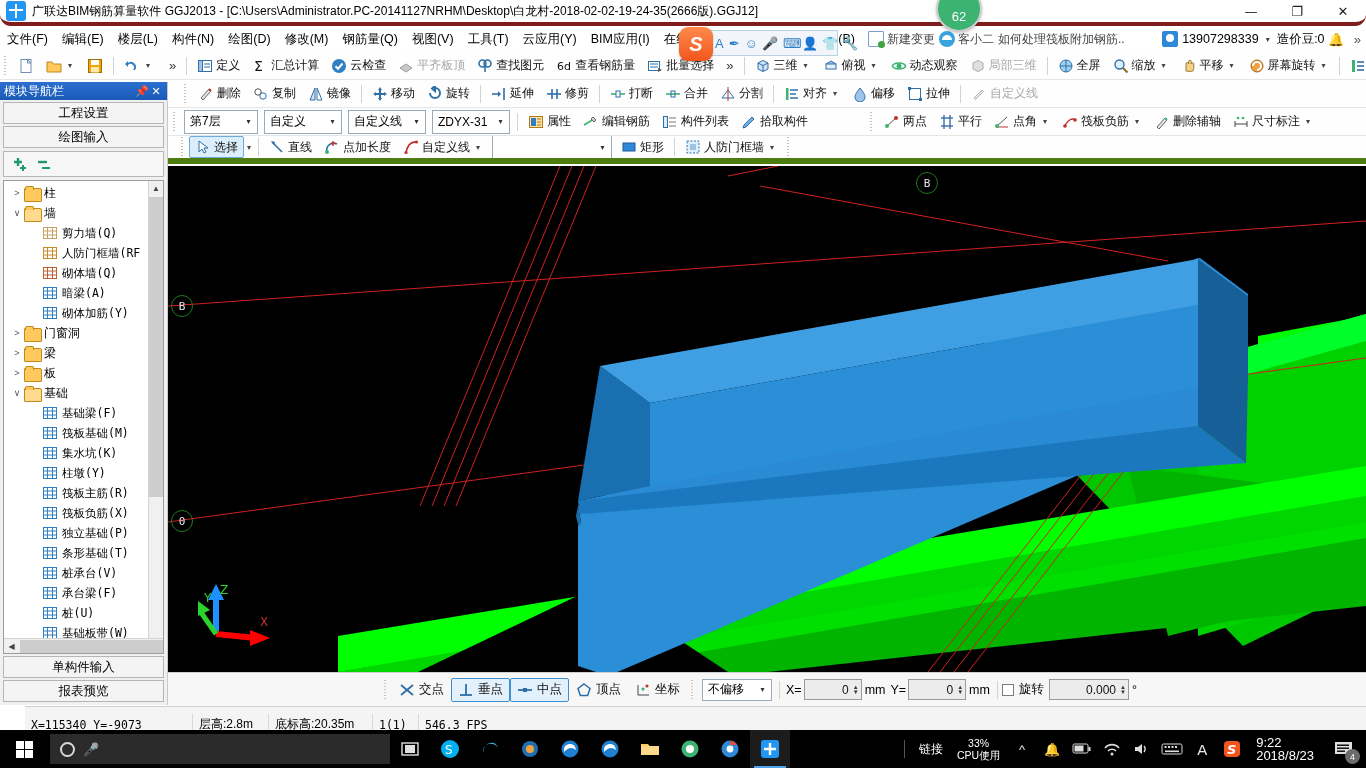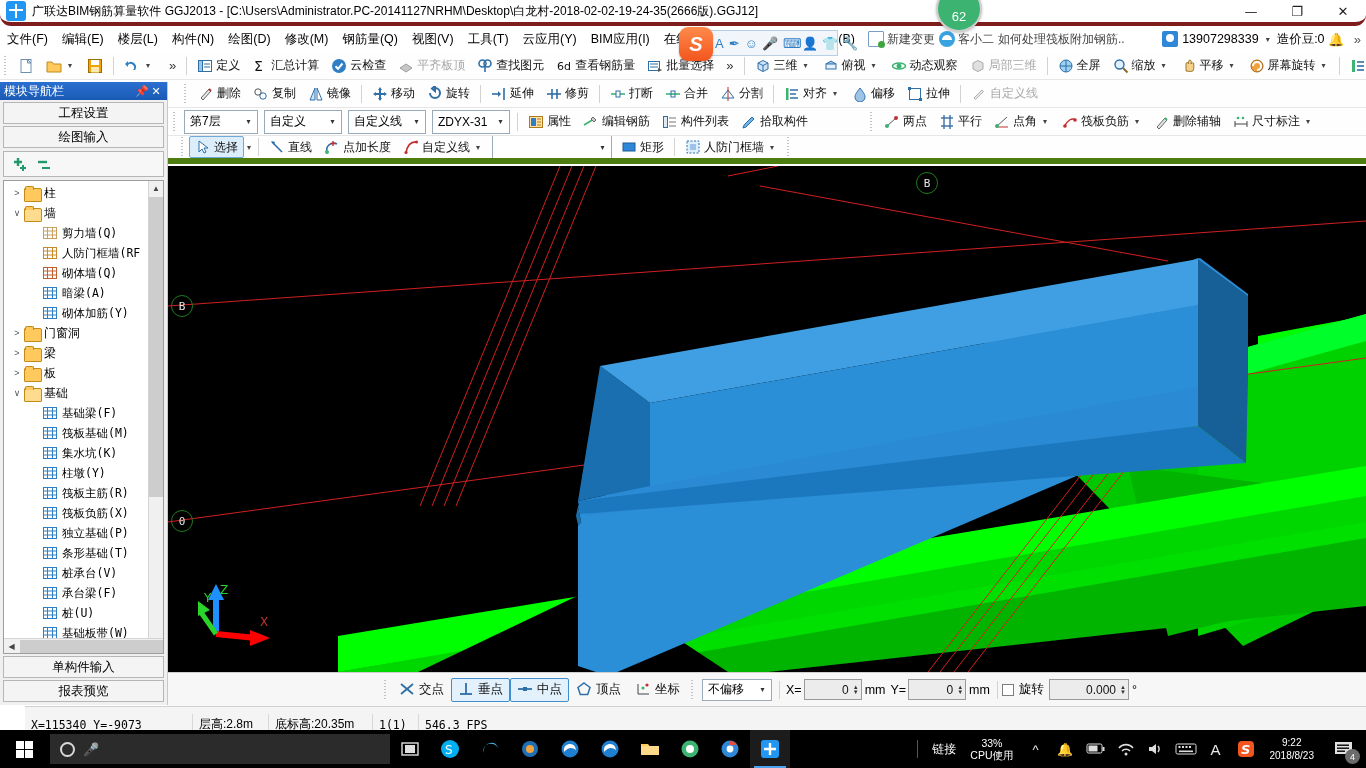--- a/index.html
+++ b/index.html
@@ -187,21 +187,21 @@
     font-family: "DejaVu Sans Mono", monospace;
   }
 
   
   .snapbar {
     position: absolute; left: 168px; top: 672px; width: 1198px; height: 34px;
     background: #f7f7f7; border-top: 1px solid #d0d0d0;
     display: flex; align-items: center; font-size: 12.5px;
   }
   .snap {
-    display: flex; align-items: flex-start; gap: 4px; padding: 2px 6px; height: 24px;
+    display: flex; align-items: center; gap: 4px; padding: 2px 6px; height: 24px;
     border: 1px solid transparent; border-radius: 2px; color: #111;
   }
   .snap.on { background: #e3f1fc; border-color: #3f8fd0; }
   .spin {
     height: 21px; width: 58px; border: 1px solid #9a9a9a; background: #ececec;
     display: flex; align-items: center; justify-content: flex-end;
     padding-right: 2px; font-size: 12px; color: #111;
   }
   .spin .arrows { display:flex; flex-direction:column; margin-left:4px; font-size:6px; color:#333; line-height:5px;}
   .chk { width:12px;height:12px;border:1px solid #7d7d7d;background:#fff; display:inline-block;}
@@ -239,21 +239,21 @@
     width: 40px; height: 38px; display: flex; align-items: center; justify-content: center;
     position: relative;
   }
   .tk-ico.active::after {
     content:""; position:absolute; left:4px; right:4px; bottom:0; height:2px; background:#4ea3ef;
   }
   .tk-ico.running { background:#1c1c1c; }
   .tray { margin-left:auto; display:flex; align-items:center; gap:2px; padding-right:2px; }
   .tray-i { width: 28px; height: 38px; display:flex;align-items:center;justify-content:center;font-size:13px;color:#e6e6e6;}
   .cpu { text-align:center; font-size:10.5px; line-height:12px; color:#fff; padding: 0 6px;}
-  .clock { text-align:center; font-size:10px; line-height:13px; color:#fff; padding: 0 8px; }
+  .clock { text-align:left; font-size:13px; line-height:13px; color:#fff; padding: 0 8px; }
   .notif { width:40px;height:38px;display:flex;align-items:center;justify-content:center;position:relative;}
   .notif .cnt {
     position:absolute; right:4px; bottom:4px; width:15px;height:15px;border-radius:50%;
     background:#6b6b6b;color:#fff;font-size:9px;display:flex;align-items:center;justify-content:center;
   }
   .vline { width:1px;height:18px;background:#565656;margin:0 6px; }
 </style>
 </head>
 <body>
 

